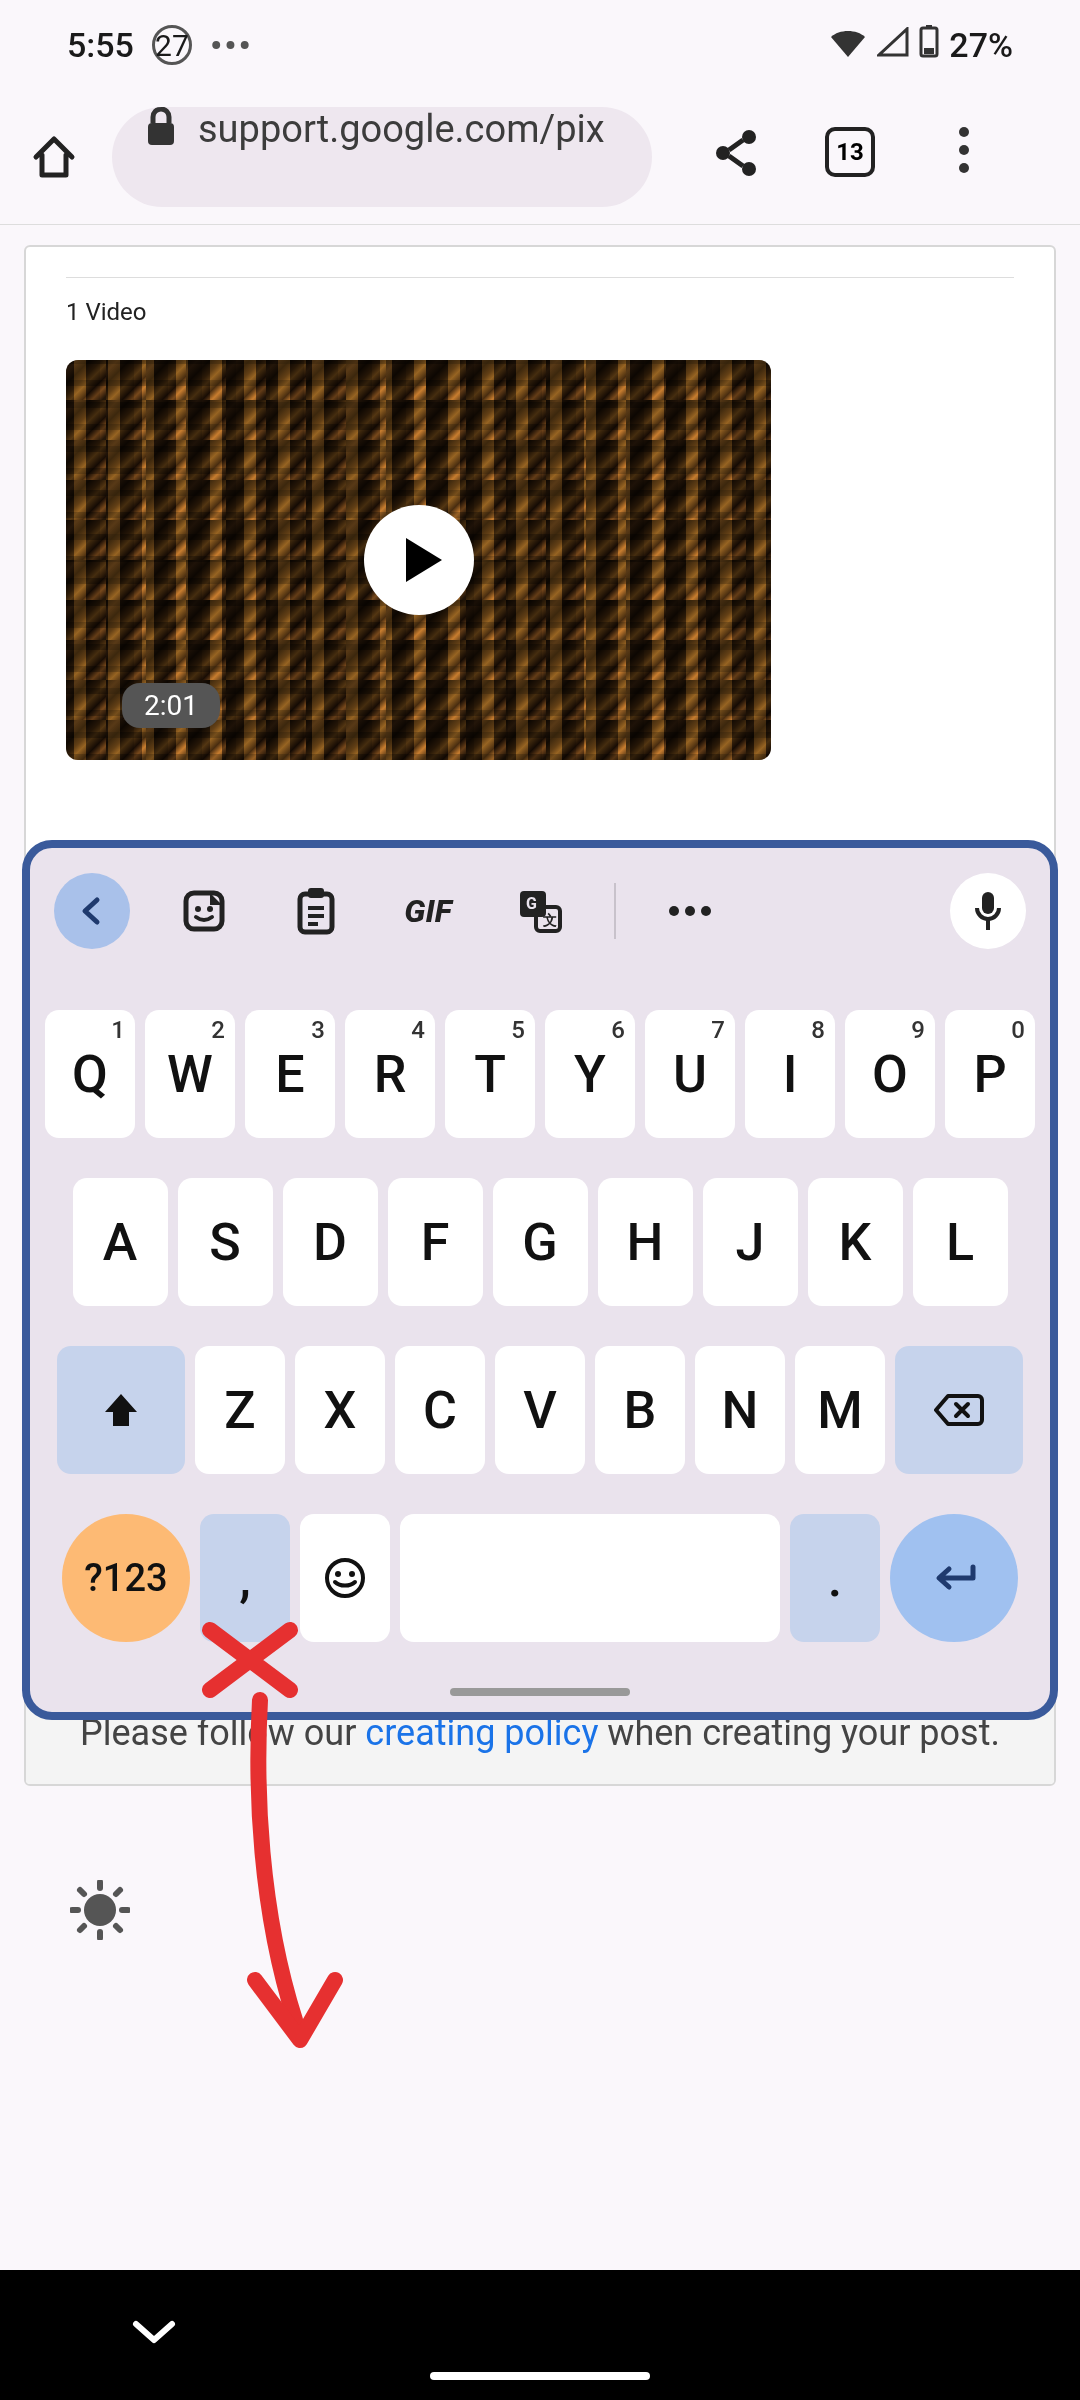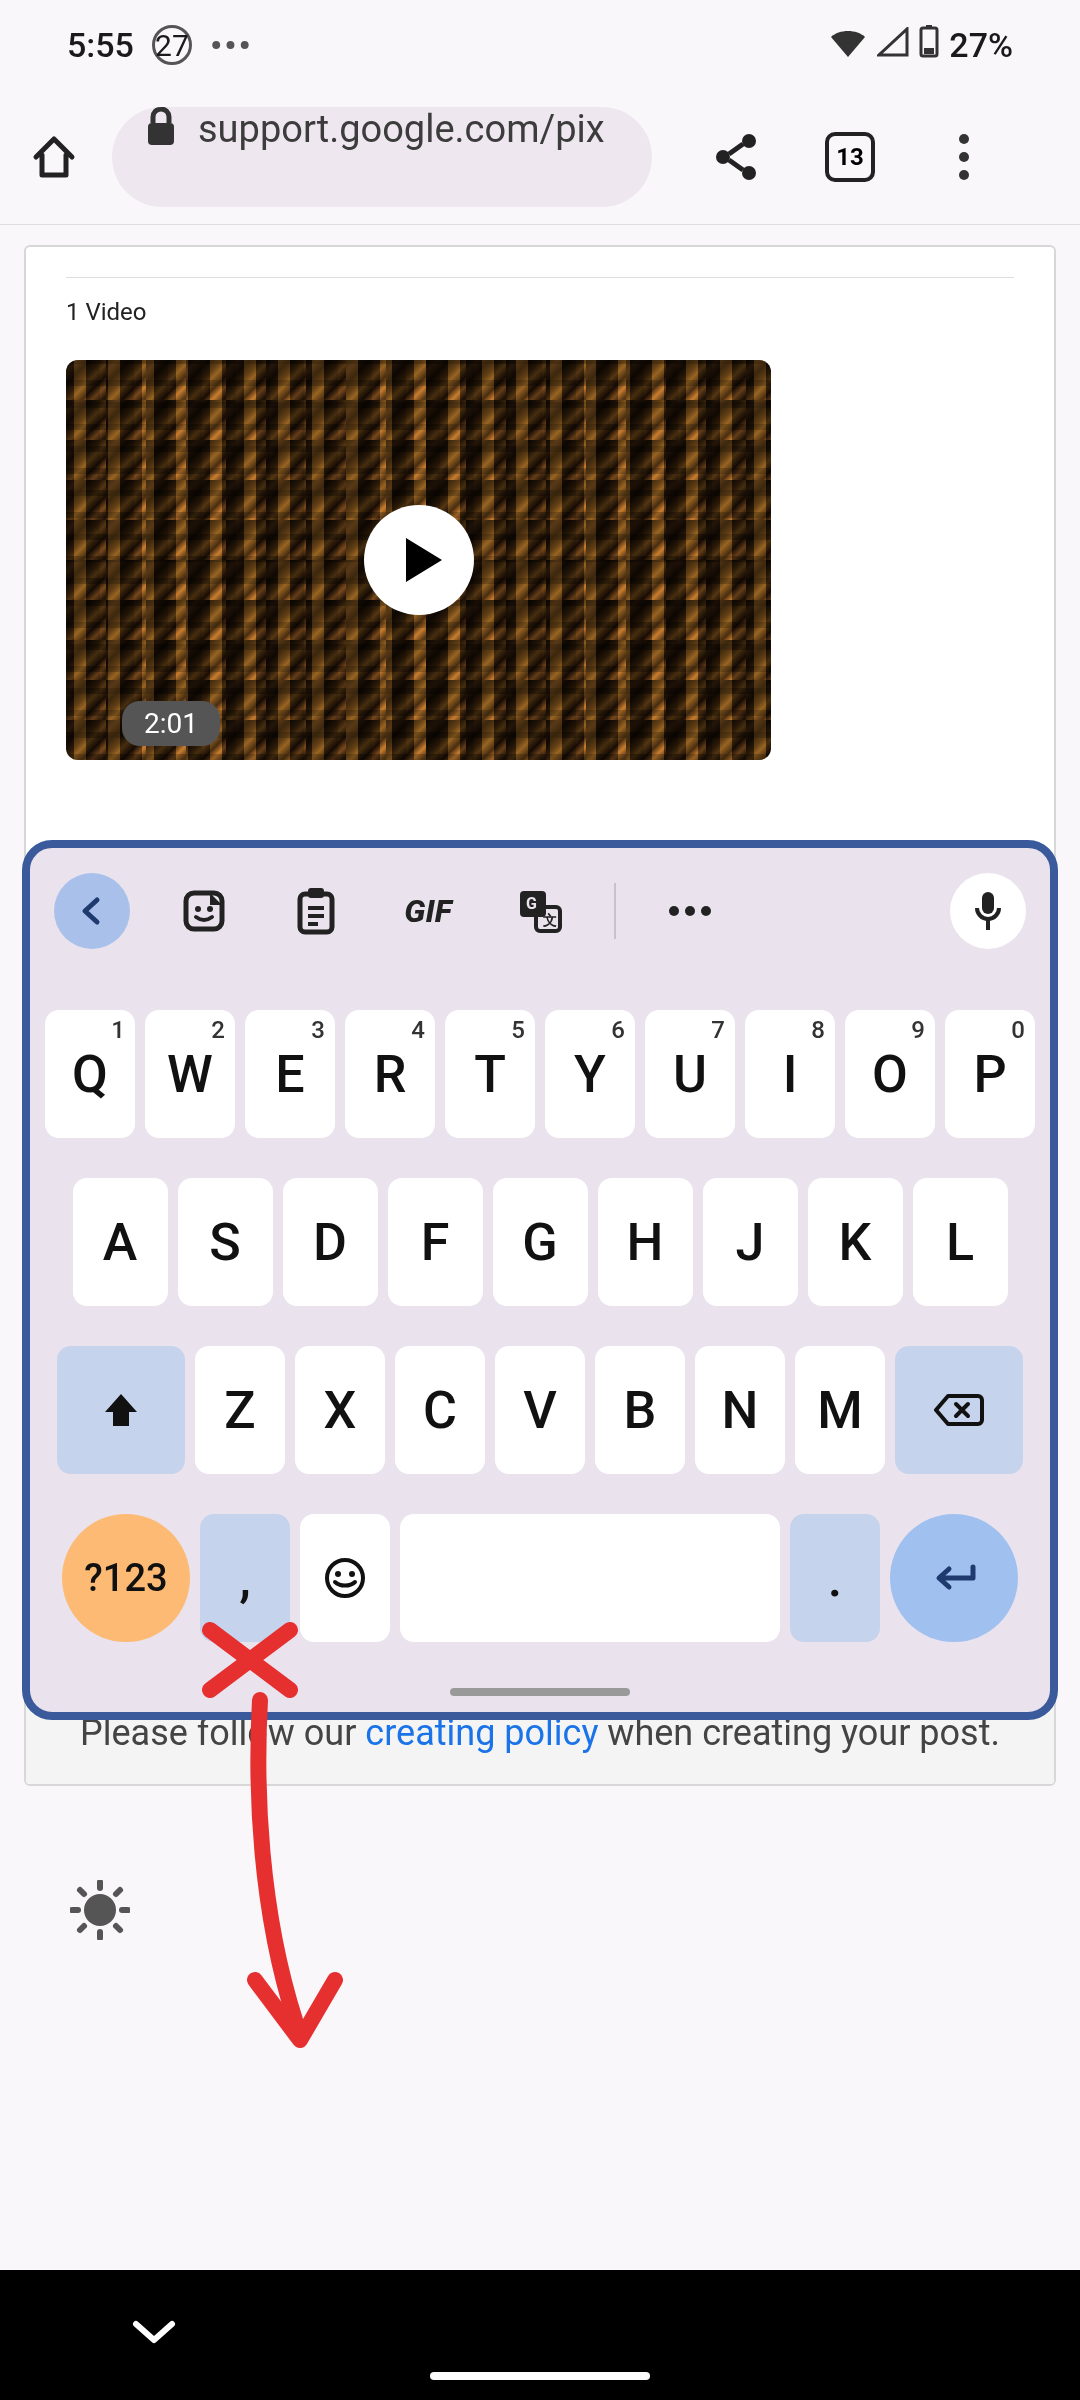--- a/index.html
+++ b/index.html
@@ -13,35 +13,35 @@
     .status-badge { width: 40px; height: 40px; border: 3px solid #555; border-radius: 50%; display: flex; align-items: center; justify-content: center; font-size: 30px; font-weight: 400; }
     .status-dots { letter-spacing: 2px; font-weight: 700; color: #555; }
     .wifi-icon, .cell-icon, .batt-icon { display: inline-block; }
 
     
     .browser-bar { height: 135px; display: flex; align-items: center; padding: 0 24px; gap: 28px; border-bottom: 1px solid #ddd; }
     .home-btn { width: 60px; height: 60px; display: flex; align-items: center; justify-content: center; }
     .url-pill { flex: 0 0 540px; height: 100px; background: #eee7ef; border-radius: 50px; display: flex; padding: 0 32px; gap: 20px; overflow: hidden; }
     .url-text { font-size: 38px; color: #3c3c3c; white-space: nowrap; }
     .lock-icon { flex-shrink: 0; }
-    .share-btn, .tabs-btn, .menu-btn { width: 60px; height: 60px; display: flex; align-items: center; justify-content: center; margin-left: 26px; }
+    .share-btn, .tabs-btn, .menu-btn { width: 60px; height: 60px; display: flex; justify-content: center; margin-left: 26px; }
     .tabs-square { width: 50px; height: 50px; border: 4px solid #222; border-radius: 10px; display: flex; align-items: center; justify-content: center; font-size: 24px; font-weight: 700; }
     .menu-dots { display: flex; flex-direction: column; gap: 8px; }
     .menu-dots span { width: 10px; height: 10px; background: #333; border-radius: 50%; }
 
     
     .page-area { position: relative; padding: 20px; }
     .content-card { border: 2px solid #d7d7d7; border-radius: 6px; background: #fff; margin: 0 4px; overflow: hidden; }
     .card-inner { padding: 30px 40px 40px 40px; }
     .section-title { font-size: 24px; color: #222; padding: 20px 0 34px 0; border-top: 1px solid #ddd; }
     .video-thumb { width: 705px; height: 400px; border-radius: 12px; background: linear-gradient(135deg, #1a0f05 0%, #3d2510 15%, #1a0f05 30%, #4a2d0f 45%, #8b5a1f 55%, #2a1608 70%, #c97a2f 82%, #3d2510 95%); position: relative; background-size: 40px 40px, 100% 100%; }
     .video-thumb::before { content:''; position:absolute; inset:0; background-image: repeating-linear-gradient(90deg, rgba(0,0,0,0.4) 0 8px, rgba(200,140,50,0.2) 8px 20px, rgba(0,0,0,0.5) 20px 34px), repeating-linear-gradient(0deg, rgba(0,0,0,0.3) 0 6px, transparent 6px 22px); border-radius:12px; }
     .play-circle { position: absolute; top: 50%; left: 50%; transform: translate(-50%, -50%); width: 110px; height: 110px; background: #fff; border-radius: 50%; display: flex; align-items: center; justify-content: center; z-index: 2; }
     .play-triangle { width: 0; height: 0; border-left: 36px solid #000; border-top: 22px solid transparent; border-bottom: 22px solid transparent; margin-left: 10px; }
-    .duration-pill { position: absolute; left: 56px; bottom: 14px; background: #555; color: #fff; border-radius: 18px; padding: 6px 22px; font-size: 28px; z-index: 2; }
+    .duration-pill { position: absolute; left: 56px; bottom: 32px; background: #555; color: #fff; border-radius: 18px; padding: 6px 22px; font-size: 28px; z-index: 2; }
     .policy-bar { border-top: 2px solid #ddd; padding: 30px; text-align: center; font-size: 36px; color: #444; background: #f4f4f4; }
     .policy-link { color: #1a73e8; text-decoration: none; }
     .dark-mode-btn { position: absolute; left: 70px; top: 1880px; width: 60px; height: 60px; }
 
     
     .keyboard { position: absolute; left: 22px; top: 840px; width: 1036px; height: 880px; background: #eae3ed; border: 8px solid #3a5a9b; border-radius: 30px; padding: 18px 14px 12px 14px; display: flex; flex-direction: column; z-index: 50; }
     .kb-suggest { height: 90px; display: flex; align-items: center; gap: 36px; padding: 0 10px; }
     .kb-chev { width: 76px; height: 76px; background: #a9c1ea; border-radius: 50%; display: flex; align-items: center; justify-content: center; }
     .kb-tool { width: 76px; height: 76px; display: flex; align-items: center; justify-content: center; }
     .kb-sep { width: 2px; height: 56px; background: #c8c2cb; }

